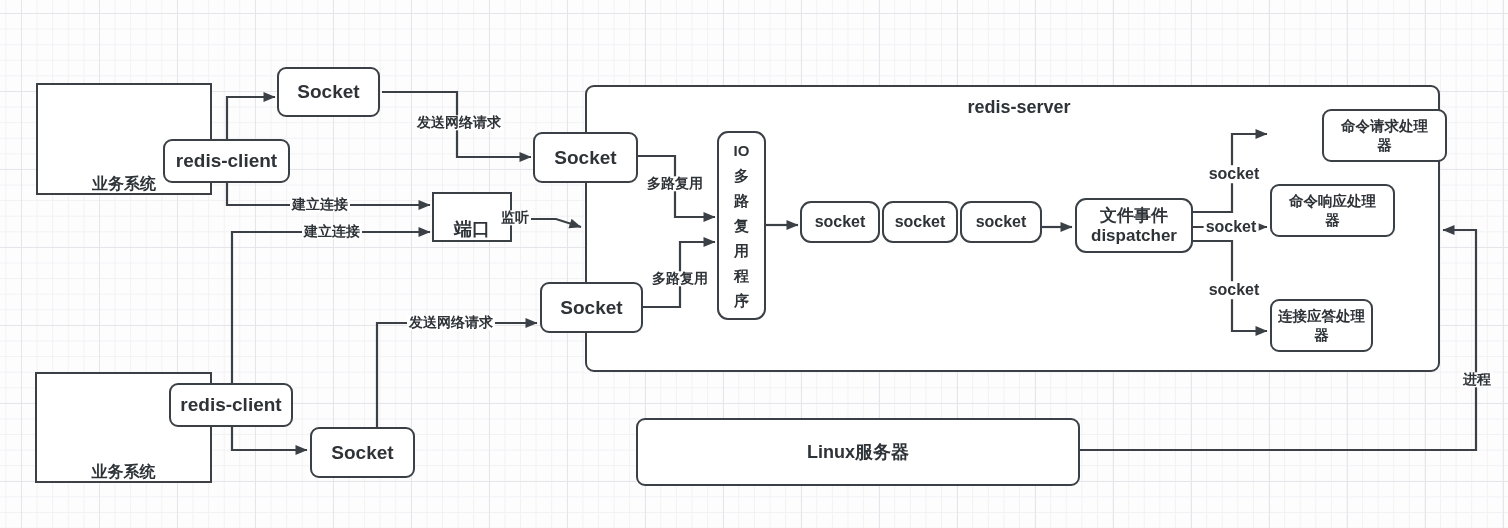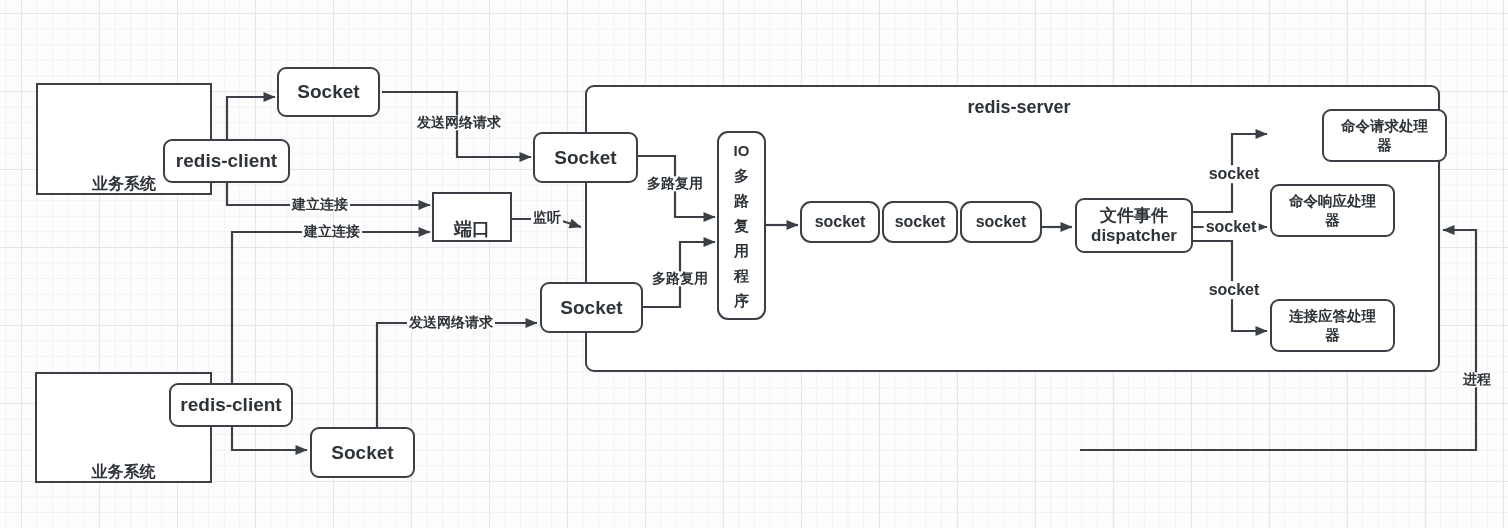--- a/index.html
+++ b/index.html
@@ -39,20 +39,23 @@
   .io-char{display:block;line-height:25px;font-size:15px;}
 </style>
 </head>
 <body>
 
 <div id="canvas">
 
   <div class="box rounded container-box" style="left:585px;top:85px;width:855px;height:287px;"></div>
   <div class="lbl f18" style="left:1019px;top:108px;background:transparent;">redis-server</div>
 
+  <div class="box rounded f18" style="left:636px;top:418px;width:444px;height:68px;">
+    <span>Linux服务器</span>
+  </div>
 
   <svg class="edges" width="1508" height="528" viewBox="0 0 1508 528">
     <defs>
       <marker id="arrow" viewBox="0 0 14 12" refX="12.5" refY="6" markerWidth="14" markerHeight="12" orient="auto-start-reverse" markerUnits="userSpaceOnUse">
         <path d="M1,1 L13,6 L1,11 Z" fill="#3a4045"></path>
       </marker>
     </defs>
     <g fill="none" stroke="#3a4045" stroke-width="2.2">
       <path d="M227,139 V97 H275" marker-end="url(#arrow)"></path>
       <path d="M382,92 H457 V157 H531" marker-end="url(#arrow)"></path>
@@ -105,52 +108,52 @@
   <div class="box rounded f16" style="left:800px;top:201px;width:80px;height:42px;border-radius:11px;">
     <span>socket</span>
   </div>
   <div class="box rounded f16" style="left:882px;top:201px;width:76px;height:42px;border-radius:11px;">
     <span>socket</span>
   </div>
   <div class="box rounded f16" style="left:960px;top:201px;width:82px;height:42px;border-radius:11px;">
     <span>socket</span>
   </div>
 
-  <div class="box rounded f17" style="left:1075px;top:198px;width:118px;height:55px;">
+  <div class="box rounded f17" style="left:1075px;top:198px;width:118px;height:55px;border-radius:11px;">
     <span>文件事件</span>
     <span>dispatcher</span>
   </div>
 
   <div class="box rounded proc" style="left:1322px;top:109px;width:125px;height:53px;">
     <span>命令请求处理</span>
     <span>器</span>
   </div>
   <div class="box rounded proc" style="left:1270px;top:184px;width:125px;height:53px;">
     <span>命令响应处理</span>
     <span>器</span>
   </div>
-  <div class="box rounded proc" style="left:1270px;top:299px;width:125px;height:53px;">
+  <div class="box rounded proc" style="left:1270px;top:299px;width:103px;height:53px;">
     <span>连接应答处理</span>
     <span>器</span>
   </div>
 
   <div class="box sharp f16" style="left:35px;top:372px;width:177px;height:111px;">
     <span>业务系统</span>
   </div>
   <div class="box rounded f19" style="left:169px;top:383px;width:124px;height:44px;">
     <span>redis-client</span>
   </div>
   <div class="box rounded f19" style="left:310px;top:427px;width:105px;height:51px;">
     <span>Socket</span>
   </div>
 
   <div class="lbl f15" style="left:459px;top:123px;">发送网络请求</div>
   <div class="lbl f15" style="left:320px;top:205px;">建立连接</div>
   <div class="lbl f15" style="left:332px;top:232px;">建立连接</div>
-  <div class="lbl f15" style="left:547px;top:218px;">监听</div>
+  <div class="lbl f15" style="left:515px;top:218px;">监听</div>
   <div class="lbl f15" style="left:675px;top:184px;">多路复用</div>
   <div class="lbl f15" style="left:680px;top:279px;">多路复用</div>
   <div class="lbl f15" style="left:451px;top:323px;">发送网络请求</div>
   <div class="lbl f16" style="left:1234px;top:174px;">socket</div>
   <div class="lbl f16" style="left:1231px;top:227px;">socket</div>
   <div class="lbl f16" style="left:1234px;top:290px;">socket</div>
   <div class="lbl f15" style="left:1477px;top:380px;">进程</div>
 
 </div>
 

